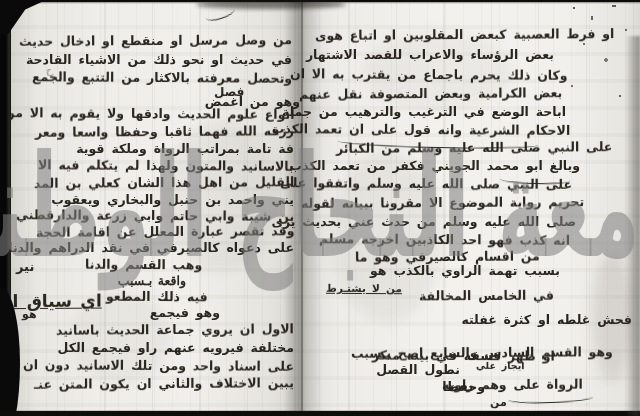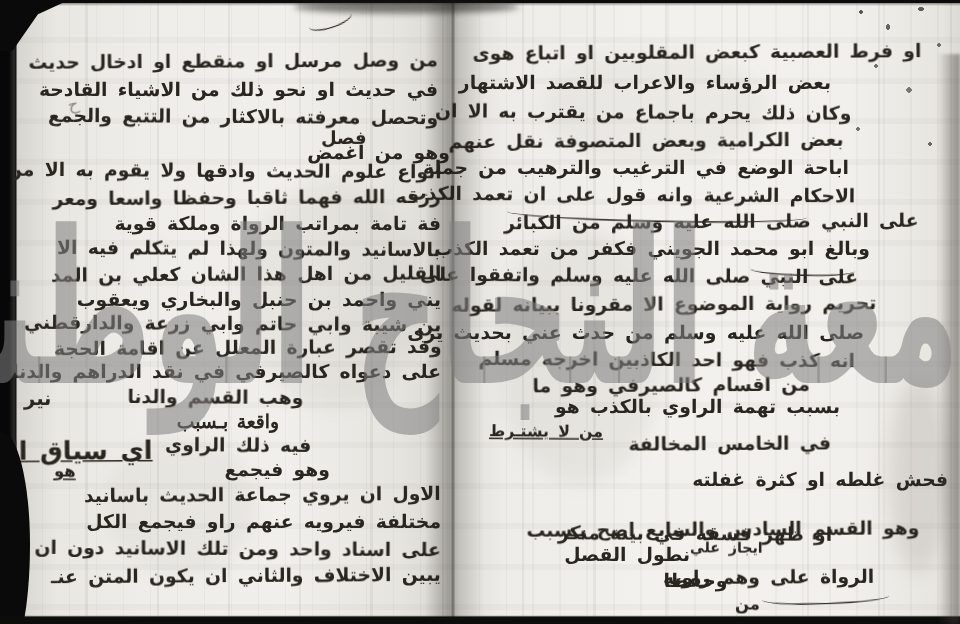--- a/index.html
+++ b/index.html
@@ -81,24 +81,24 @@
         <div class="line" style="top: 141px; right: 8px; transform: rotate(0deg);">فة تامة بمراتب الرواة وملكة قوية</div>
         <div class="line" style="top: 158px; right: 8px; transform: rotate(0.35deg);">بالاسانيد والمتون ولهذا لم يتكلم فيه الا</div>
         <div class="line" style="top: 175px; right: 8px; transform: rotate(-0.35deg);">القليل من اهل هذا الشان كعلي بن المد</div>
         <div class="line" style="top: 192px; right: 8px; transform: rotate(0deg);">يني واحمد بن حنبل والبخاري ويعقوب</div>
         <div class="line" style="top: 208px; right: 8px; transform: rotate(0.35deg);">بن شيبة وابي حاتم وابي زرعة والدارقطني</div>
         <div class="line" style="top: 224px; right: 8px; transform: rotate(-0.35deg);">وقد تقصر عبارة المعلل عن اقامة الحجة</div>
         <div class="line" style="top: 240px; right: 8px; transform: rotate(0deg);">على دعواه كالصيرفي في نقد الدراهم والدنا</div>
         <div class="line" style="top: 257px; right: 100px; transform: rotate(0.35deg);">وهب القسم والدنا</div>
         <div class="line" style="top: 258px; right: 268px; font-size: 13px; transform: rotate(-0.35deg);">نير</div>
         <div class="line" style="top: 273px; right: 116px; transform: rotate(0deg); font-family: Liberation Serif, serif;">واقعة بـسبب</div>
-        <div class="line" style="top: 289px; right: 94px; transform: rotate(0.35deg);">فيه ذلك الراوي</div>
+        <div class="line" style="top: 289px; right: 94px; transform: rotate(0.35deg);">فيه ذلك المطعو</div>
         <div class="line" style="top: 291px; right: 200px; font-size: 17px; transform: rotate(-0.35deg); text-decoration: underline;">اي سياق الاسناد</div>
         <div class="line" style="top: 305px; right: 82px; transform: rotate(0deg);">وهو فيجمع</div>
-        <div class="line" style="top: 307px; right: 251px; font-size: 11px; transform: rotate(0.35deg); text-decoration: underline;">هو</div>
+        <div class="line" style="top: 307px; right: 265px; font-size: 11px; transform: rotate(0.35deg);">هو</div>
         <div class="line" style="top: 322px; right: 8px; transform: rotate(-0.35deg);">الاول ان يروي جماعة الحديث باسانيد</div>
         <div class="line" style="top: 340px; right: 8px; transform: rotate(0deg);">مختلفة فيرويه عنهم راو فيجمع الكل</div>
         <div class="line" style="top: 358px; right: 8px; transform: rotate(0.35deg);">على اسناد واحد ومن تلك الاسانيد دون ان</div>
         <div class="line" style="top: 376px; right: 8px; transform: rotate(-0.35deg);">يبين الاختلاف والثاني ان يكون المتن عنـ</div>
       </div>
     <div class="pencil">ح</div>
   </div>
 
   <div class="page page-right">
     <div class="bands"></div>
@@ -120,21 +120,21 @@
         <div class="line" style="top: 214px; right: 64px; transform: rotate(0deg);">صلى الله عليه وسلم من حدث عني بحديث يرى</div>
         <div class="line" style="top: 232px; right: 70px; transform: rotate(0.35deg);">انه كذب فهو احد الكاذبين اخرجه مسلم</div>
         <div class="line" style="top: 249px; right: 100px; transform: rotate(-0.35deg);">من اقسام كالصيرفي وهو ما</div>
         <div class="line" style="top: 263px; right: 80px; transform: rotate(0deg);">بسبب تهمة الراوي بالكذب هو</div>
         <div class="line" style="top: 281px; right: 238px; font-size: 10.5px; transform: rotate(0.35deg); text-decoration: underline;">من لا يشتـرط</div>
         <div class="line" style="top: 288px; right: 86px; transform: rotate(-0.35deg);">في الخامس المخالفة</div>
         <div class="line" style="top: 312px; right: 8px; transform: rotate(0deg);">فحش غلطه او كثرة غفلته</div>
         <div class="line" style="top: 328px; right: 85px; transform: rotate(0.35deg); margin-top: 20px;">او ظهر فسقه في بينة منكر</div>
         <div class="line" style="top: 345px; right: 27px; transform: rotate(-0.35deg);">وهو القسم السادس والسابع اصح بـسبب</div>
         <div class="line" style="top: 362px; right: 180px; transform: rotate(0deg);">نطول القصل</div>
-        <div class="line" style="top: 359px; right: 132px; font-size: 9.5px; transform: rotate(0.35deg);">ايجاز علي</div>
+        <div class="line" style="top: 359px; right: 116px; font-size: 9.5px; transform: rotate(0.35deg);">ايجاز علي</div>
         <div class="line" style="top: 377px; right: 57px; transform: rotate(-0.35deg); margin-left: 28px;">الرواة على وهم راويه</div>
         <div class="line" style="top: 379px; right: 155px; transform: rotate(0deg);">وحفظا</div>
         <div class="line" style="top: 395px; right: 133px; font-size: 11px; transform: rotate(0.35deg);">من</div>
       </div>
   </div>
 
   <div class="gutter"></div>
   <div class="fold-line"></div>
   <div class="edge-left"></div>
   <div class="corner-tl"></div>

